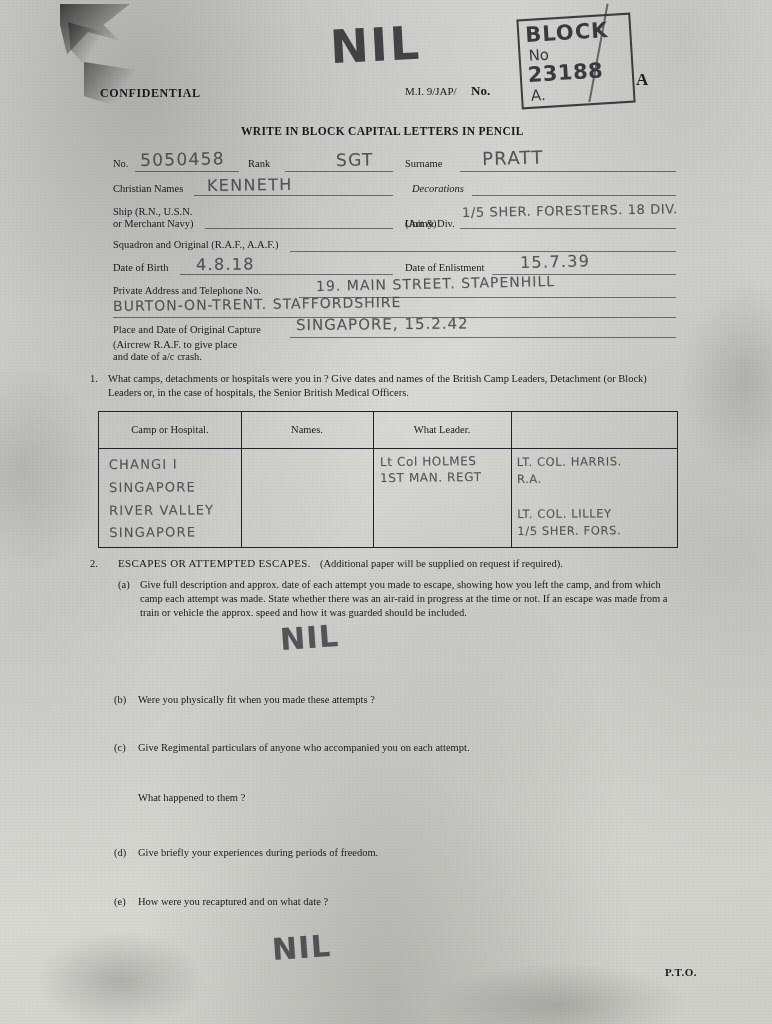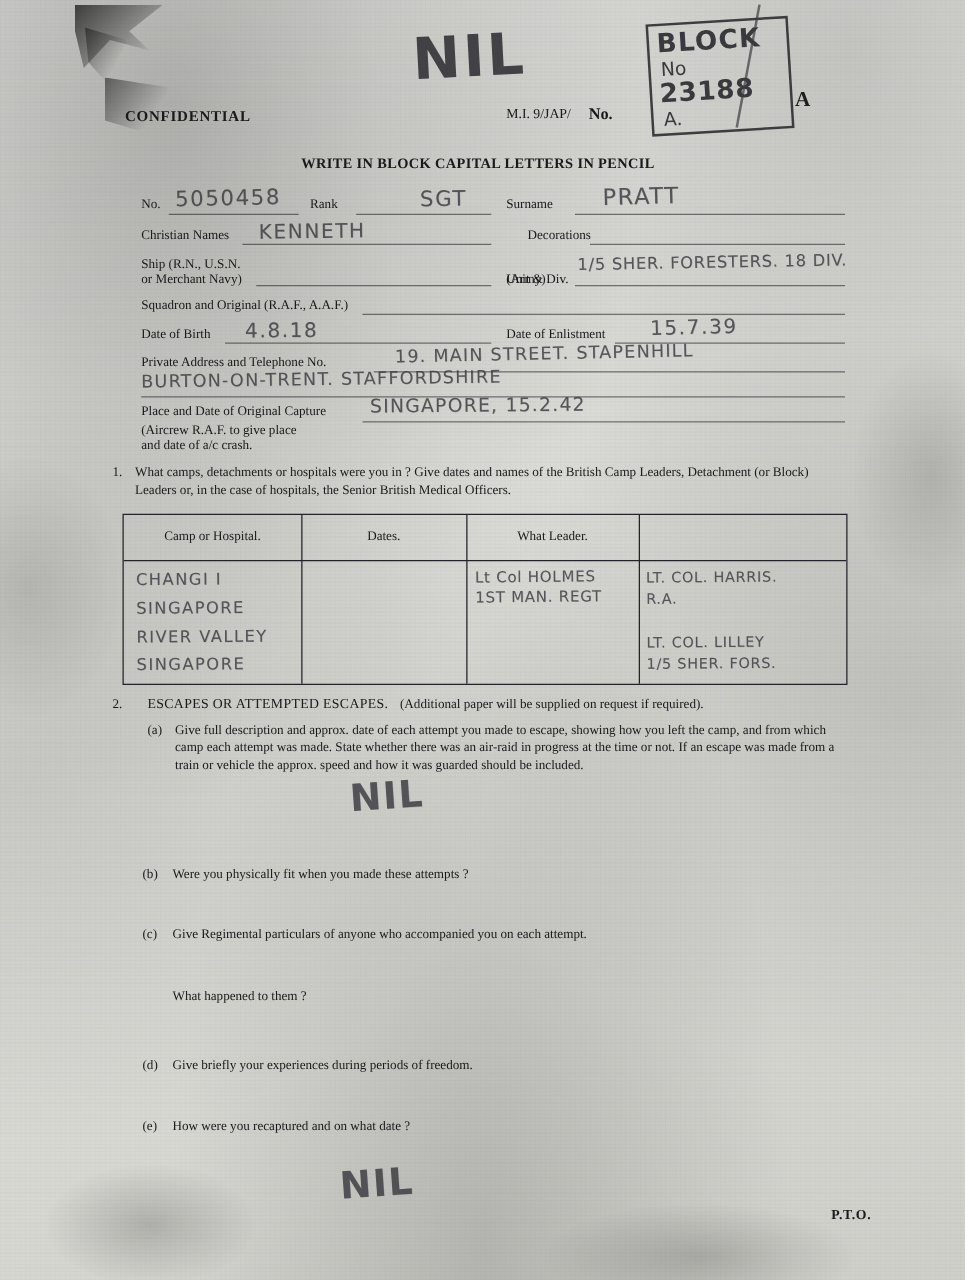--- a/index.html
+++ b/index.html
@@ -228,21 +228,21 @@
   </div>
   <div id="stamp-a-big">A</div>
 
   <div class="print b" style="left:241px; top:124px; font-size:11.5px; letter-spacing:.3px;">WRITE IN BLOCK CAPITAL LETTERS IN PENCIL</div>
 
   <div class="print" style="left:113px; top:157px;">No.</div>
   <div class="print" style="left:248px; top:157px;">Rank</div>
   <div class="print" style="left:405px; top:157px;">Surname</div>
 
   <div class="print" style="left:113px; top:182px;">Christian Names</div>
-  <div class="print" style="left:422px; top:182px;">Decorations</div>
+  <div class="print" style="left:412px; top:182px;font-style:italic;">Decorations</div>
 
   <div class="print" style="left:113px; top:205px;">Ship (R.N., U.S.N.</div>
   <div class="print" style="left:113px; top:217px;">or Merchant Navy)</div>
   <div class="print" style="left:405px; top:217px;">Unit &amp; Div.</div>
   <div class="print" style="left:405px; top:217px;">(Army)</div>
 
   <div class="print" style="left:113px; top:238px;">Squadron and Original (R.A.F., A.A.F.)</div>
 
   <div class="print" style="left:113px; top:261px;">Date of Birth</div>
   <div class="print" style="left:405px; top:261px;">Date of Enlistment</div>
@@ -292,21 +292,21 @@
   <div class="print" style="left:90px; top:372px;">1.</div>
   <div class="print wrap" style="left:108px; top:372px; width:570px; font-size:10.5px; line-height:1.35;">What camps, detachments or hospitals were you in ?   Give dates and names of the British Camp Leaders, Detachment (or Block) Leaders or, in the case of hospitals, the Senior British Medical Officers.</div>
 
   <div id="camp-table">
     <div class="vline" style="left:142px;"></div>
     <div class="vline" style="left:274px;"></div>
     <div class="vline" style="left:412px;"></div>
     <div class="hline" style="top:36px;"></div>
 
     <div class="th" style="left:0; top:11px; width:142px;">Camp or Hospital.</div>
-    <div class="th" style="left:142px; top:11px; width:132px;">Dates.</div>
+    <div class="th" style="left:142px; top:11px; width:132px;">Names.</div>
     <div class="th" style="left:274px; top:11px; width:138px;">What Leader.</div>
 
     <div class="hand" style="left:10px; top:42px; font-size:13px; line-height:1.75; white-space:pre-line; transform:rotate(-0.4deg); letter-spacing:1.2px;">CHANGI I
 SINGAPORE
 RIVER VALLEY
 SINGAPORE</div>
     <div class="hand" style="left:281px; top:42px; font-size:12px; line-height:1.35; white-space:pre-line; transform:rotate(-0.6deg); letter-spacing:.6px;">Lt Col HOLMES
 1ST MAN. REGT</div>
     <div class="hand" style="left:418px; top:42px; font-size:11.5px; line-height:1.5; white-space:pre-line; transform:rotate(-0.4deg); letter-spacing:.6px;">LT. COL. HARRIS.
 R.A.

